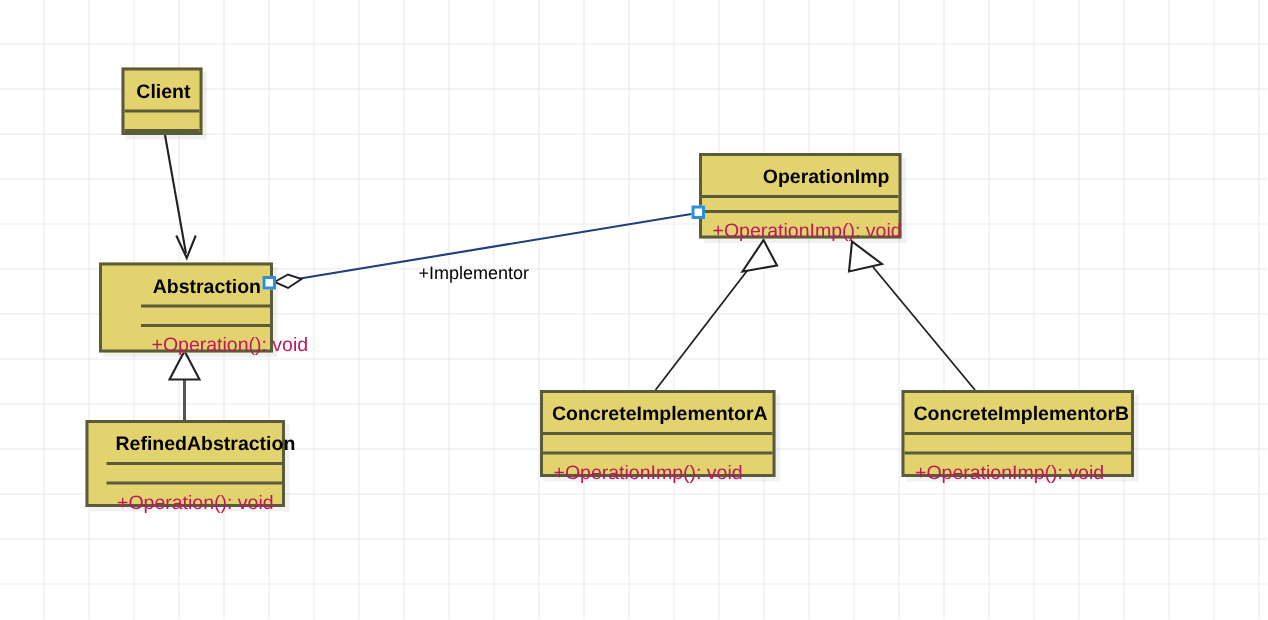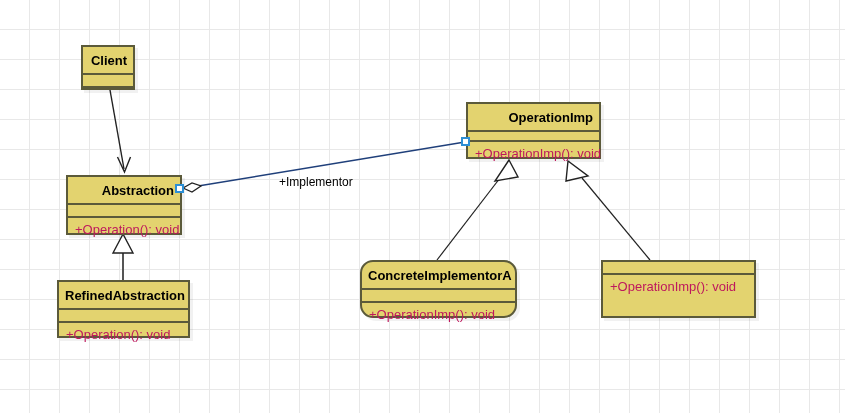--- a/index.html
+++ b/index.html
@@ -118,42 +118,43 @@
   <div class="handle" style="left:461px; top:137px;"></div>
 
   <div class="edge-label" style="left:279px; top:175px;">+Implementor</div>
 
   <div class="uml-class" style="left:81px; top:45px; width:54px; height:45px;">
     <div class="uml-title">Client</div>
     <div class="uml-attrs"></div>
     <div class="uml-ops empty"></div>
   </div>
 
-  <div class="uml-class" style="left:66px; top:175px; width:116px; height:60px;">
+  <div class="uml-class" style="left:66px; top:175px; width:116px; height:60px;padding-left:26px;">
     <div class="uml-title">Abstraction</div>
     <div class="uml-attrs"></div>
     <div class="uml-ops">+Operation(): void</div>
   </div>
 
-  <div class="uml-class" style="left:57px; top:280px; width:133px; height:58px;">
+  <div class="uml-class" style="left:57px; top:280px; width:133px; height:58px;padding-left:12px;">
     <div class="uml-title">RefinedAbstraction</div>
     <div class="uml-attrs"></div>
     <div class="uml-ops">+Operation(): void</div>
   </div>
 
   <div class="uml-class" style="left:466px; top:102px; width:135px; height:57px;">
     <div class="uml-title">OperationImp</div>
     <div class="uml-attrs" style="height:10px;"></div>
     <div class="uml-ops">+OperationImp(): void</div>
   </div>
 
-  <div class="uml-class" style="left:360px; top:260px; width:157px; height:58px;border-radius:13px;">
+  <div class="uml-class" style="left:360px; top:260px; width:157px; height:58px;">
     <div class="uml-title">ConcreteImplementorA</div>
     <div class="uml-attrs"></div>
     <div class="uml-ops">+OperationImp(): void</div>
   </div>
 
   <div class="uml-class" style="left:601px; top:260px; width:155px; height:58px;">
+    <div class="uml-title">ConcreteImplementorB</div>
     <div class="uml-attrs"></div>
     <div class="uml-ops">+OperationImp(): void</div>
   </div>
 
 </div>
 
 </body></html>

